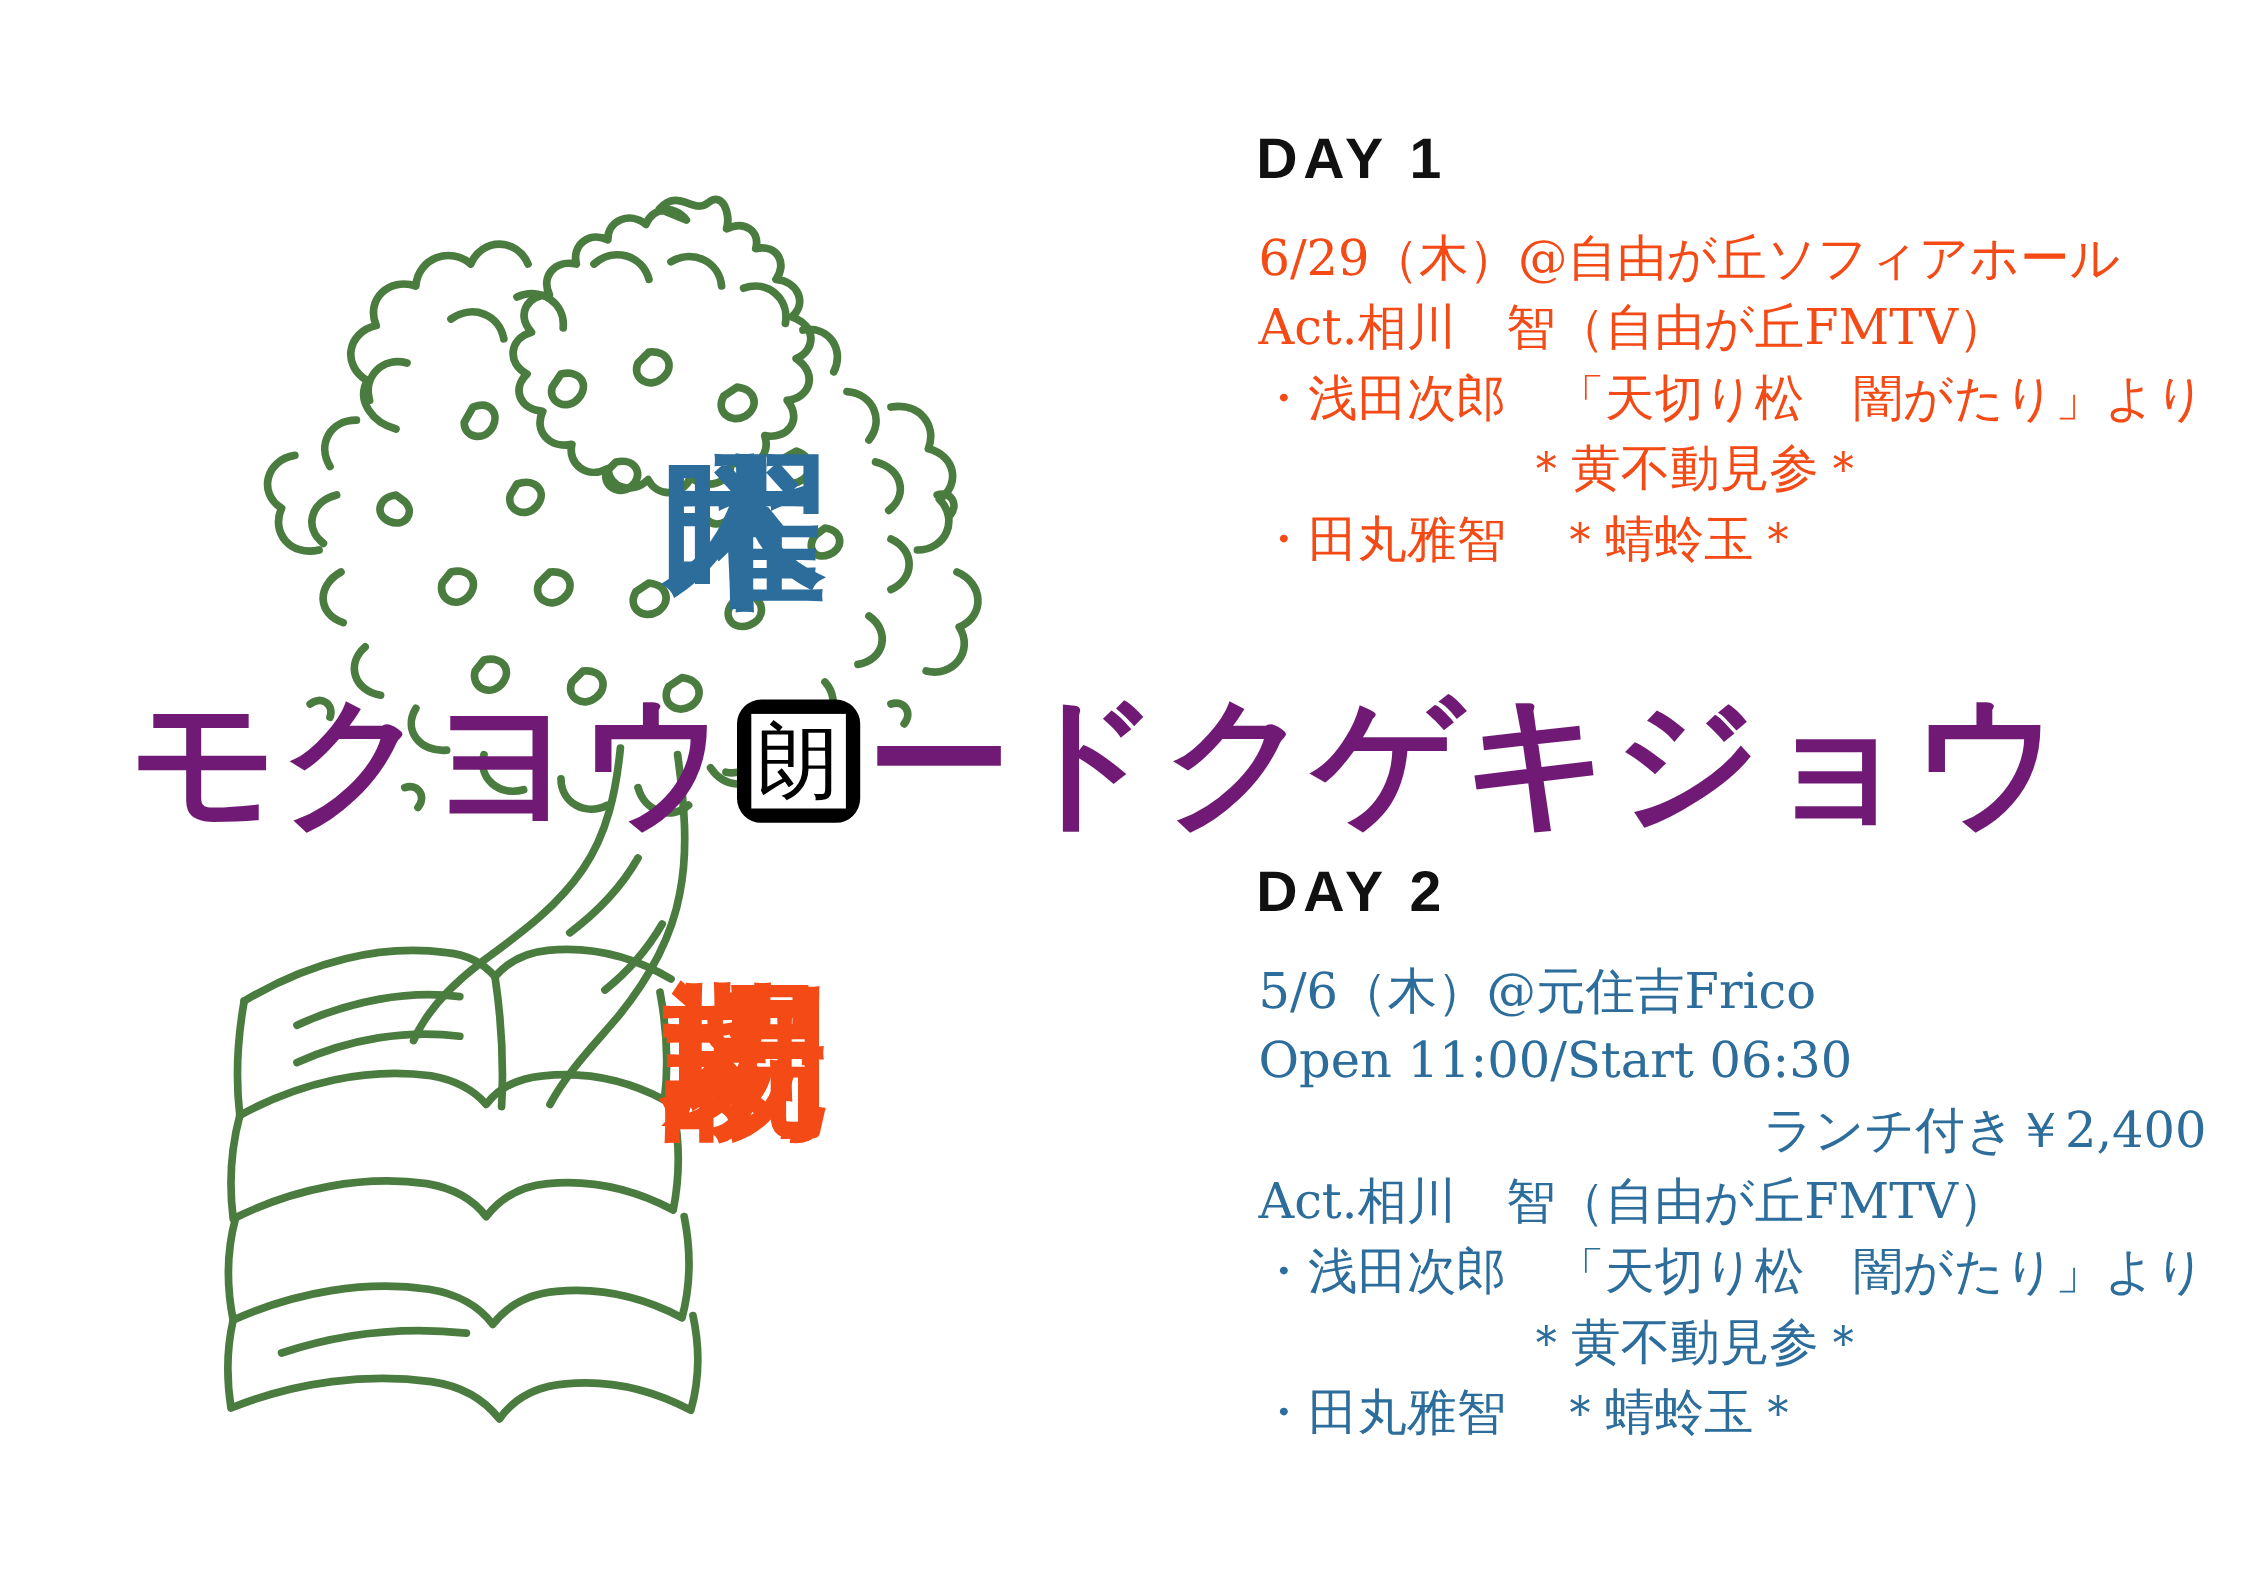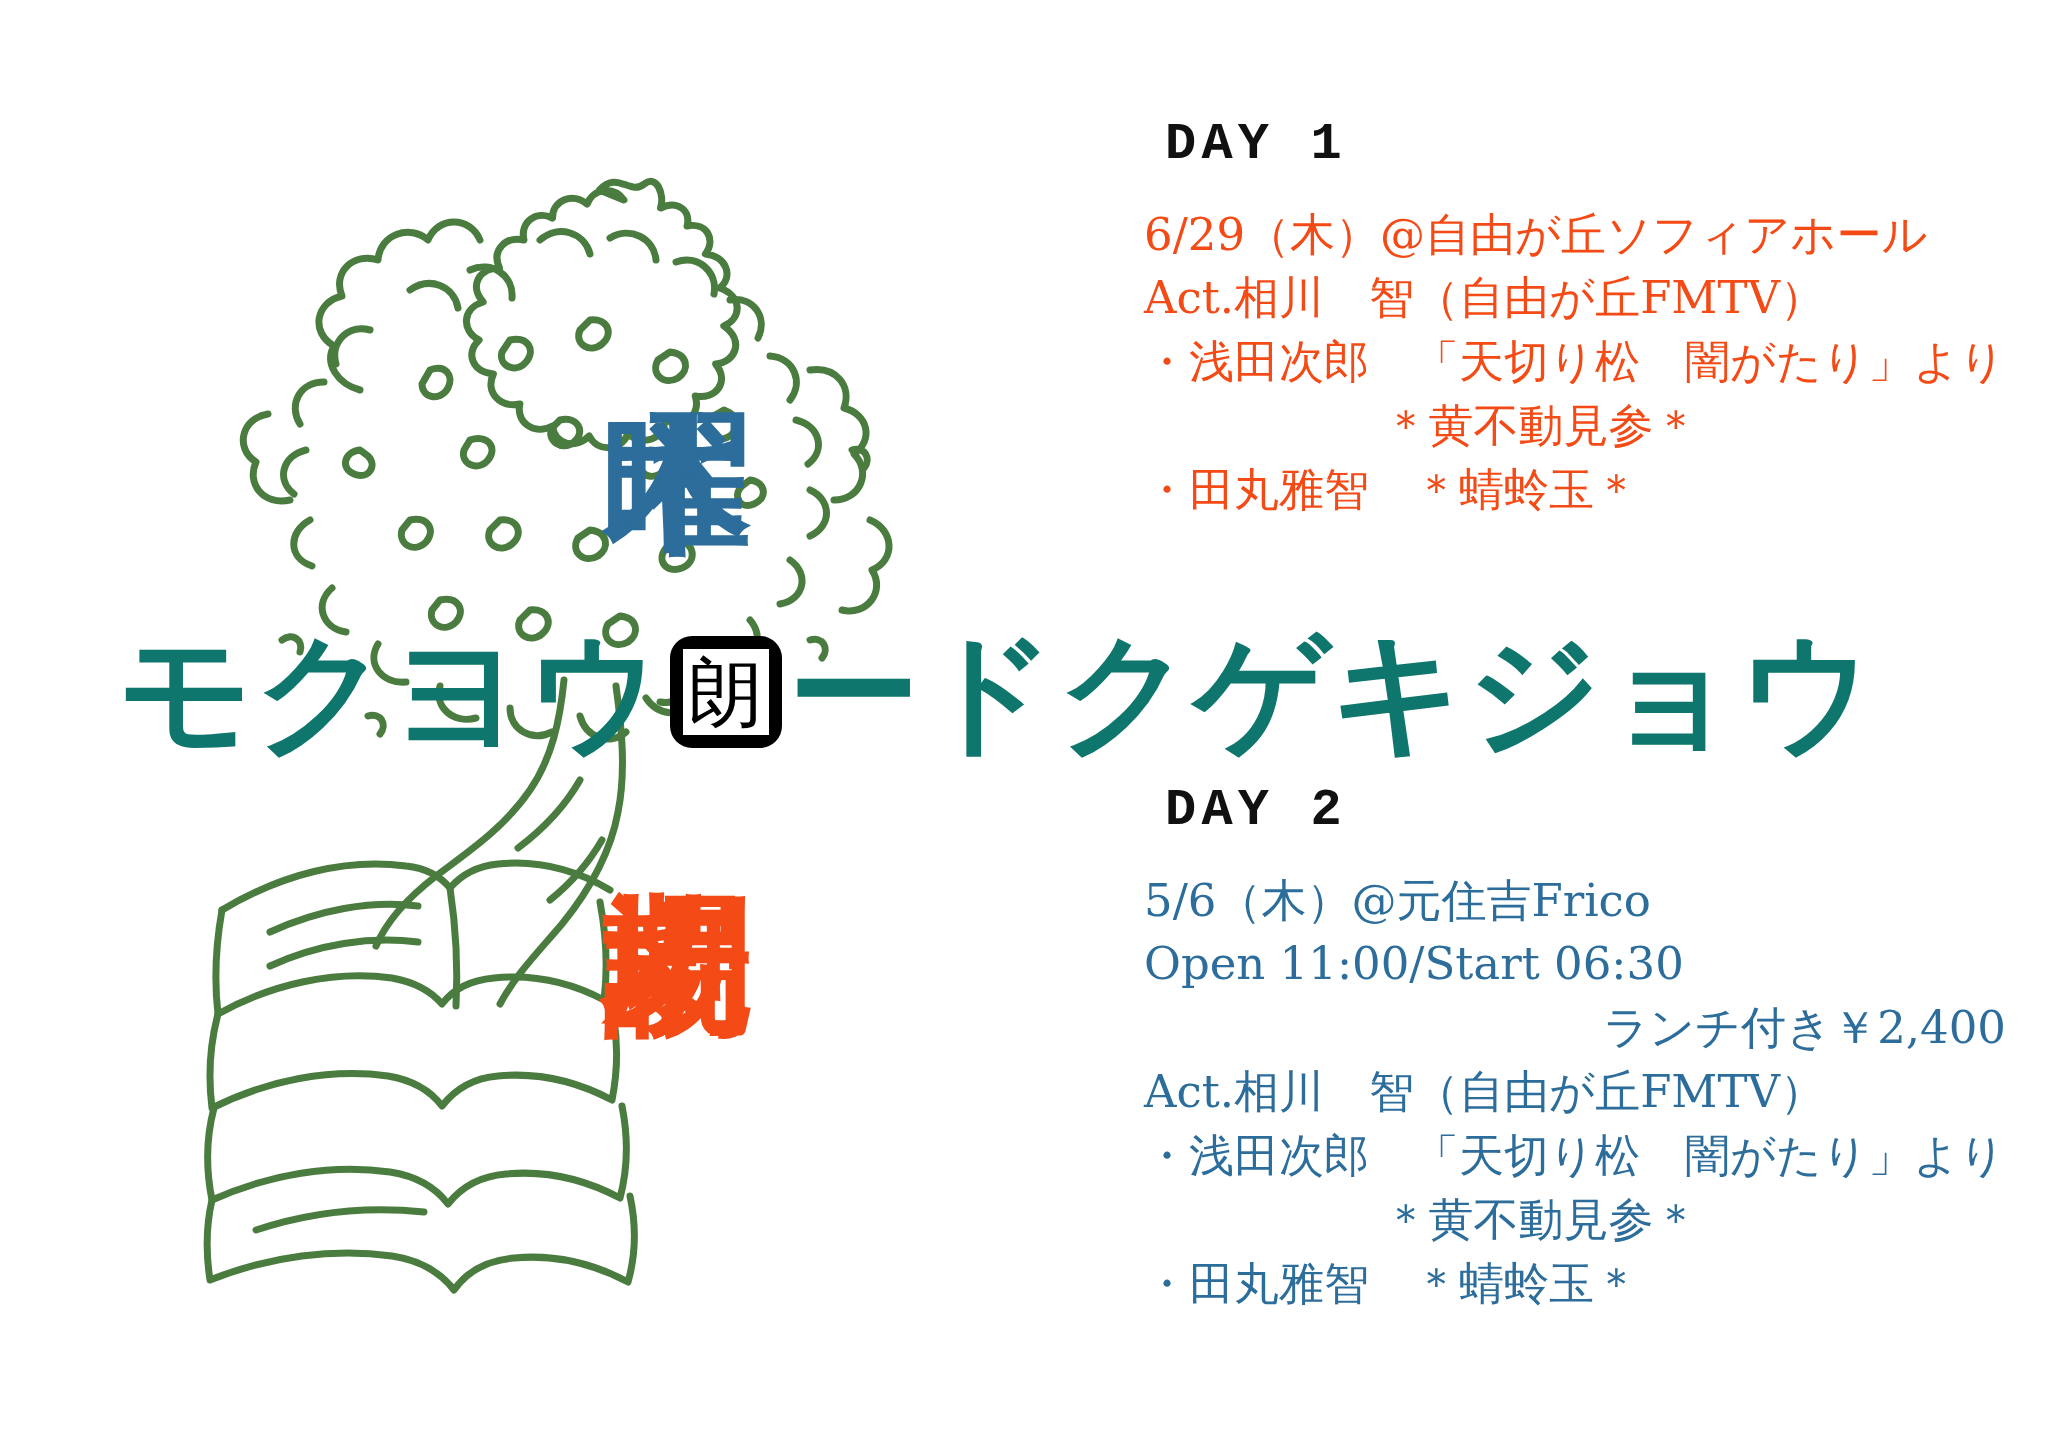--- a/index.html
+++ b/index.html
@@ -61,21 +61,21 @@
     top: 612px;
     display: flex;
     align-items: center;
     height: 160px;
     white-space: nowrap;
   }
   .title-seg {
     font-family: "DejaVu Sans", "Liberation Sans", sans-serif;
     font-weight: 700;
     font-size: 132px;
-    color: #0f766e;
+    color: #701a75;
     letter-spacing: 0.01em;
     line-height: 1;
   }
   #boxed-rou {
     display: inline-flex;
     align-items: center;
     justify-content: center;
     width: 112px;
     height: 112px;
     margin: 0 6px;
@@ -105,26 +105,26 @@
     top: 118px;
     width: 880px;
   }
   #day2-block {
     position: absolute;
     left: 1140px;
     top: 784px;
     width: 880px;
   }
   .day-heading {
-    font-family: Liberation Mono, monospace;
+    font-family: Liberation Sans, sans-serif;
     font-weight: 700;
     font-size: 52px;
     letter-spacing: 0.10em;
     color: #111111;
-    margin: 0 0 30px 25px;
+    margin: 0 0 30px 2px;
     line-height: 1.05;
   }
   .day-lines {
     margin: 4px;
     padding: 0;
     list-style: none;
   }
   .day-lines li {
     font-family: "DejaVu Serif", "Liberation Serif", serif;
     font-size: 45px;

